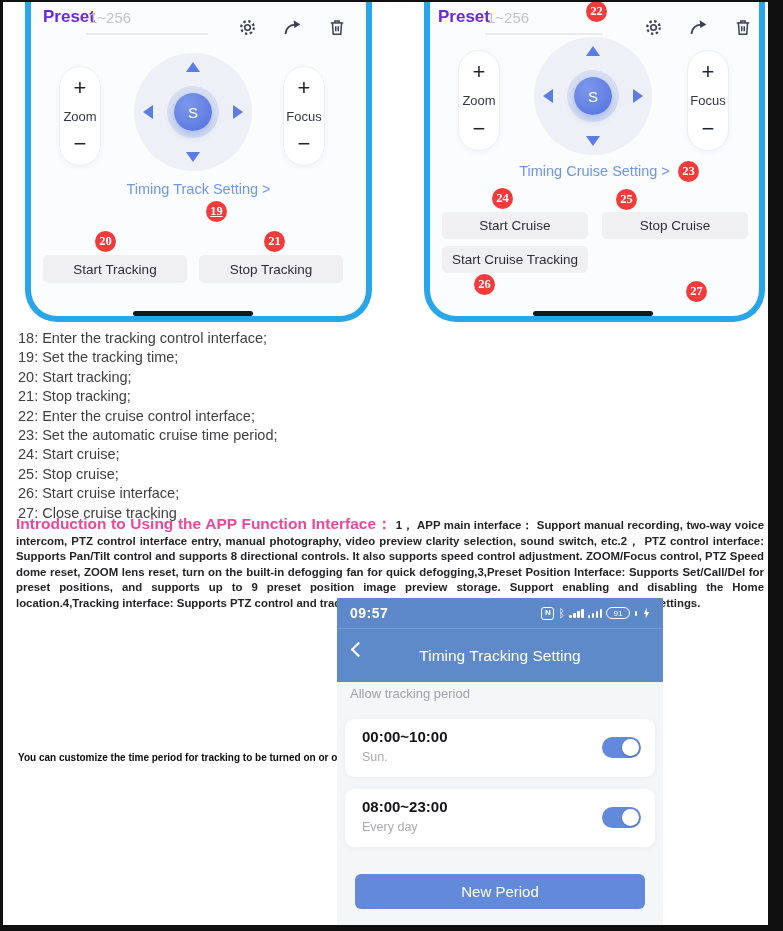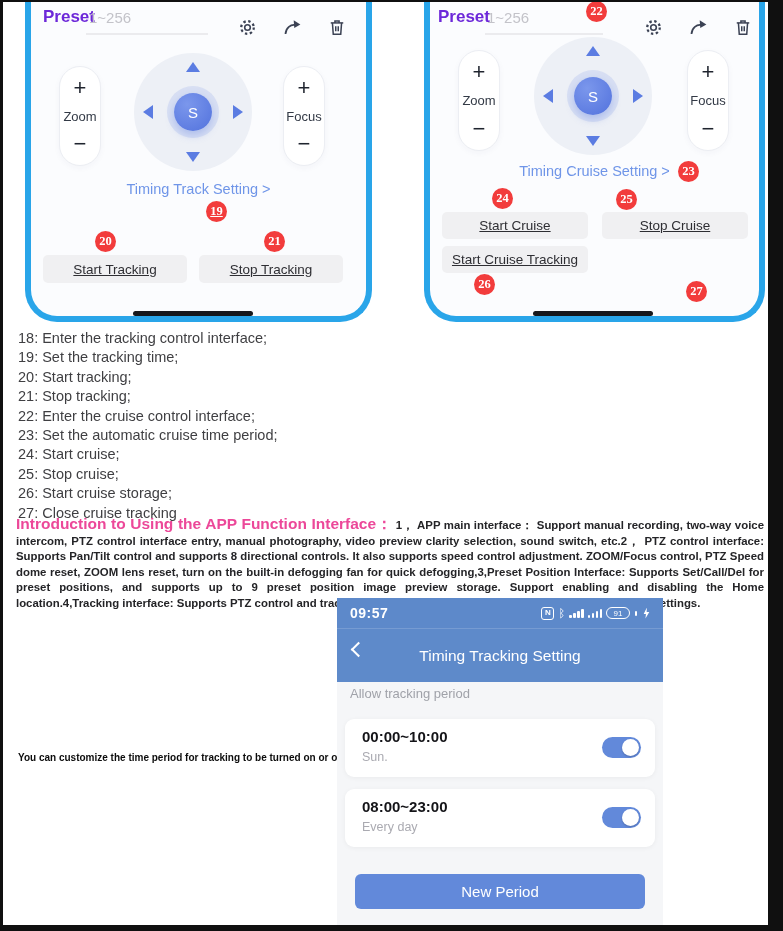--- a/index.html
+++ b/index.html
@@ -67,21 +67,21 @@
 
   .badge { width:21px; height:21px; border-radius:50%; background:#f23c3c; color:#fff;
            font-family:"Liberation Serif", serif; font-size:12.5px; font-weight:700;
            display:flex; align-items:center; justify-content:center; z-index:3; }
   .b19 { left:175px; top:201px;text-decoration:underline; }  .b20 { left:64px;  top:231px; }  .b21 { left:233px; top:231px; }
   .b22 { left:156px; top:1px;   }  .b23 { left:248px; top:161px; }  .b24 { left:62px;  top:188px; }
   .b25 { left:186px; top:189px; }  .b26 { left:44px;  top:274px; }  .b27 { left:256px; top:281px; }
 
   .act-btn { background:#f0f0f2; border:none; border-radius:5px; font-family:inherit;
              font-size:13.5px; color:#2e2e33; cursor:pointer;
-             display:flex; align-items:center; justify-content:center;text-decoration:underline; }
+             display:flex; align-items:center; justify-content:center; }
   .phone-left  .act-btn { top:255px; width:144px; height:28px; }
   .phone-left  .btn-start { left:12px; }  .phone-left .btn-stop { left:168px; }
   .phone-right .act-btn { width:146px; height:27px; }
   .phone-right .r1 { top:212px; }  .phone-right .r2 { top:246px; }
   .phone-right .c1 { left:12px; }  .phone-right .c2 { left:172px; }
 
   .home-bar { top:311px; width:120px; height:5px; background:#17181b; border-radius:3px; }
   .phone-left  .home-bar { left:102px; }
   .phone-right .home-bar { left:103px; }
 
@@ -299,21 +299,21 @@
 
   <div class="callouts">
     <div>18: Enter the tracking control interface;</div>
     <div>19: Set the tracking time;</div>
     <div>20: Start tracking;</div>
     <div>21: Stop tracking;</div>
     <div>22: Enter the cruise control interface;</div>
     <div>23: Set the automatic cruise time period;</div>
     <div>24: Start cruise;</div>
     <div>25: Stop cruise;</div>
-    <div>26: Start cruise storage;</div>
+    <div>26: Start cruise interface;</div>
     <div>27: Close cruise tracking</div>
   </div>
 
   <p class="intro"><span class="intro-head">Introduction to Using the APP Function Interface：</span> <span>1， APP main interface： Support manual recording, two-way voice intercom, PTZ control interface entry, manual photography, video preview clarity selection, sound switch, etc.2， PTZ control interface: Supports Pan/Tilt control and supports 8 directional controls. It also supports speed control adjustment. ZOOM/Focus control, PTZ Speed dome reset, ZOOM lens reset, turn on the built-in defogging fan for quick defogging,3,Preset Position Interface: Supports Set/Call/Del for preset positions, and supports up to 9 preset position image preview storage. Support enabling and disabling the Home location.4,Tracking interface: Supports PTZ control and tracking on/off. And it supports customized tracking function settings.</span></p>
 
   <p class="side-note">You can customize the time period for tracking to be turned on or off.</p>
 
   <section class="screen">
 
     <div class="statusbar">

